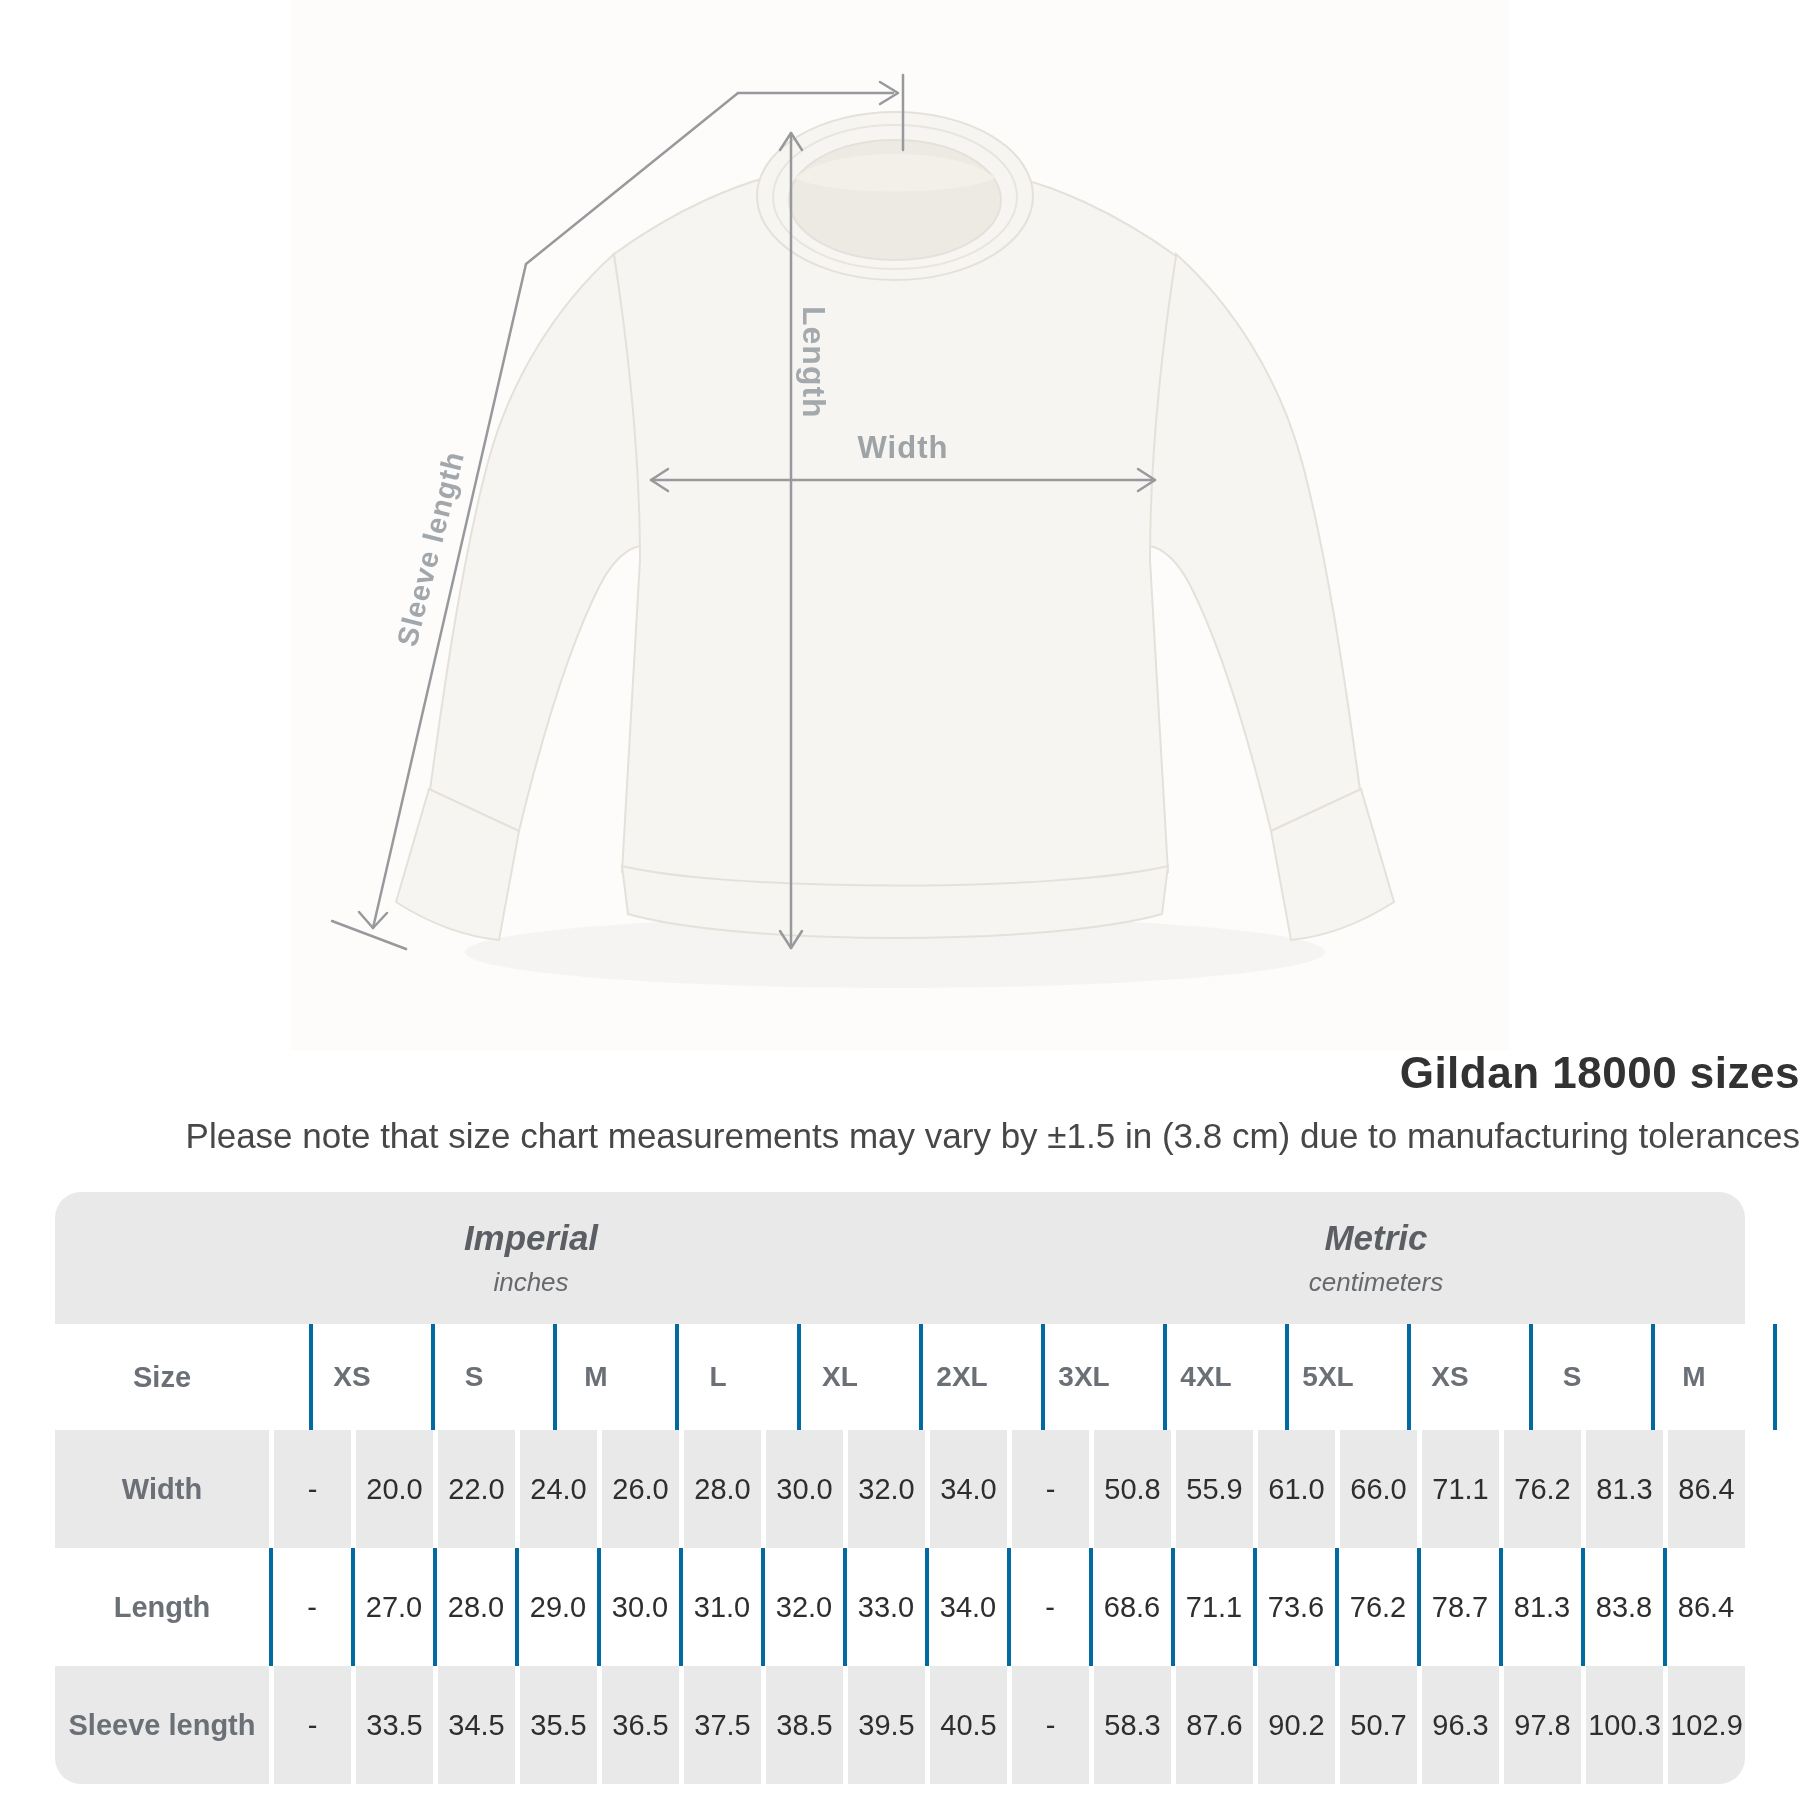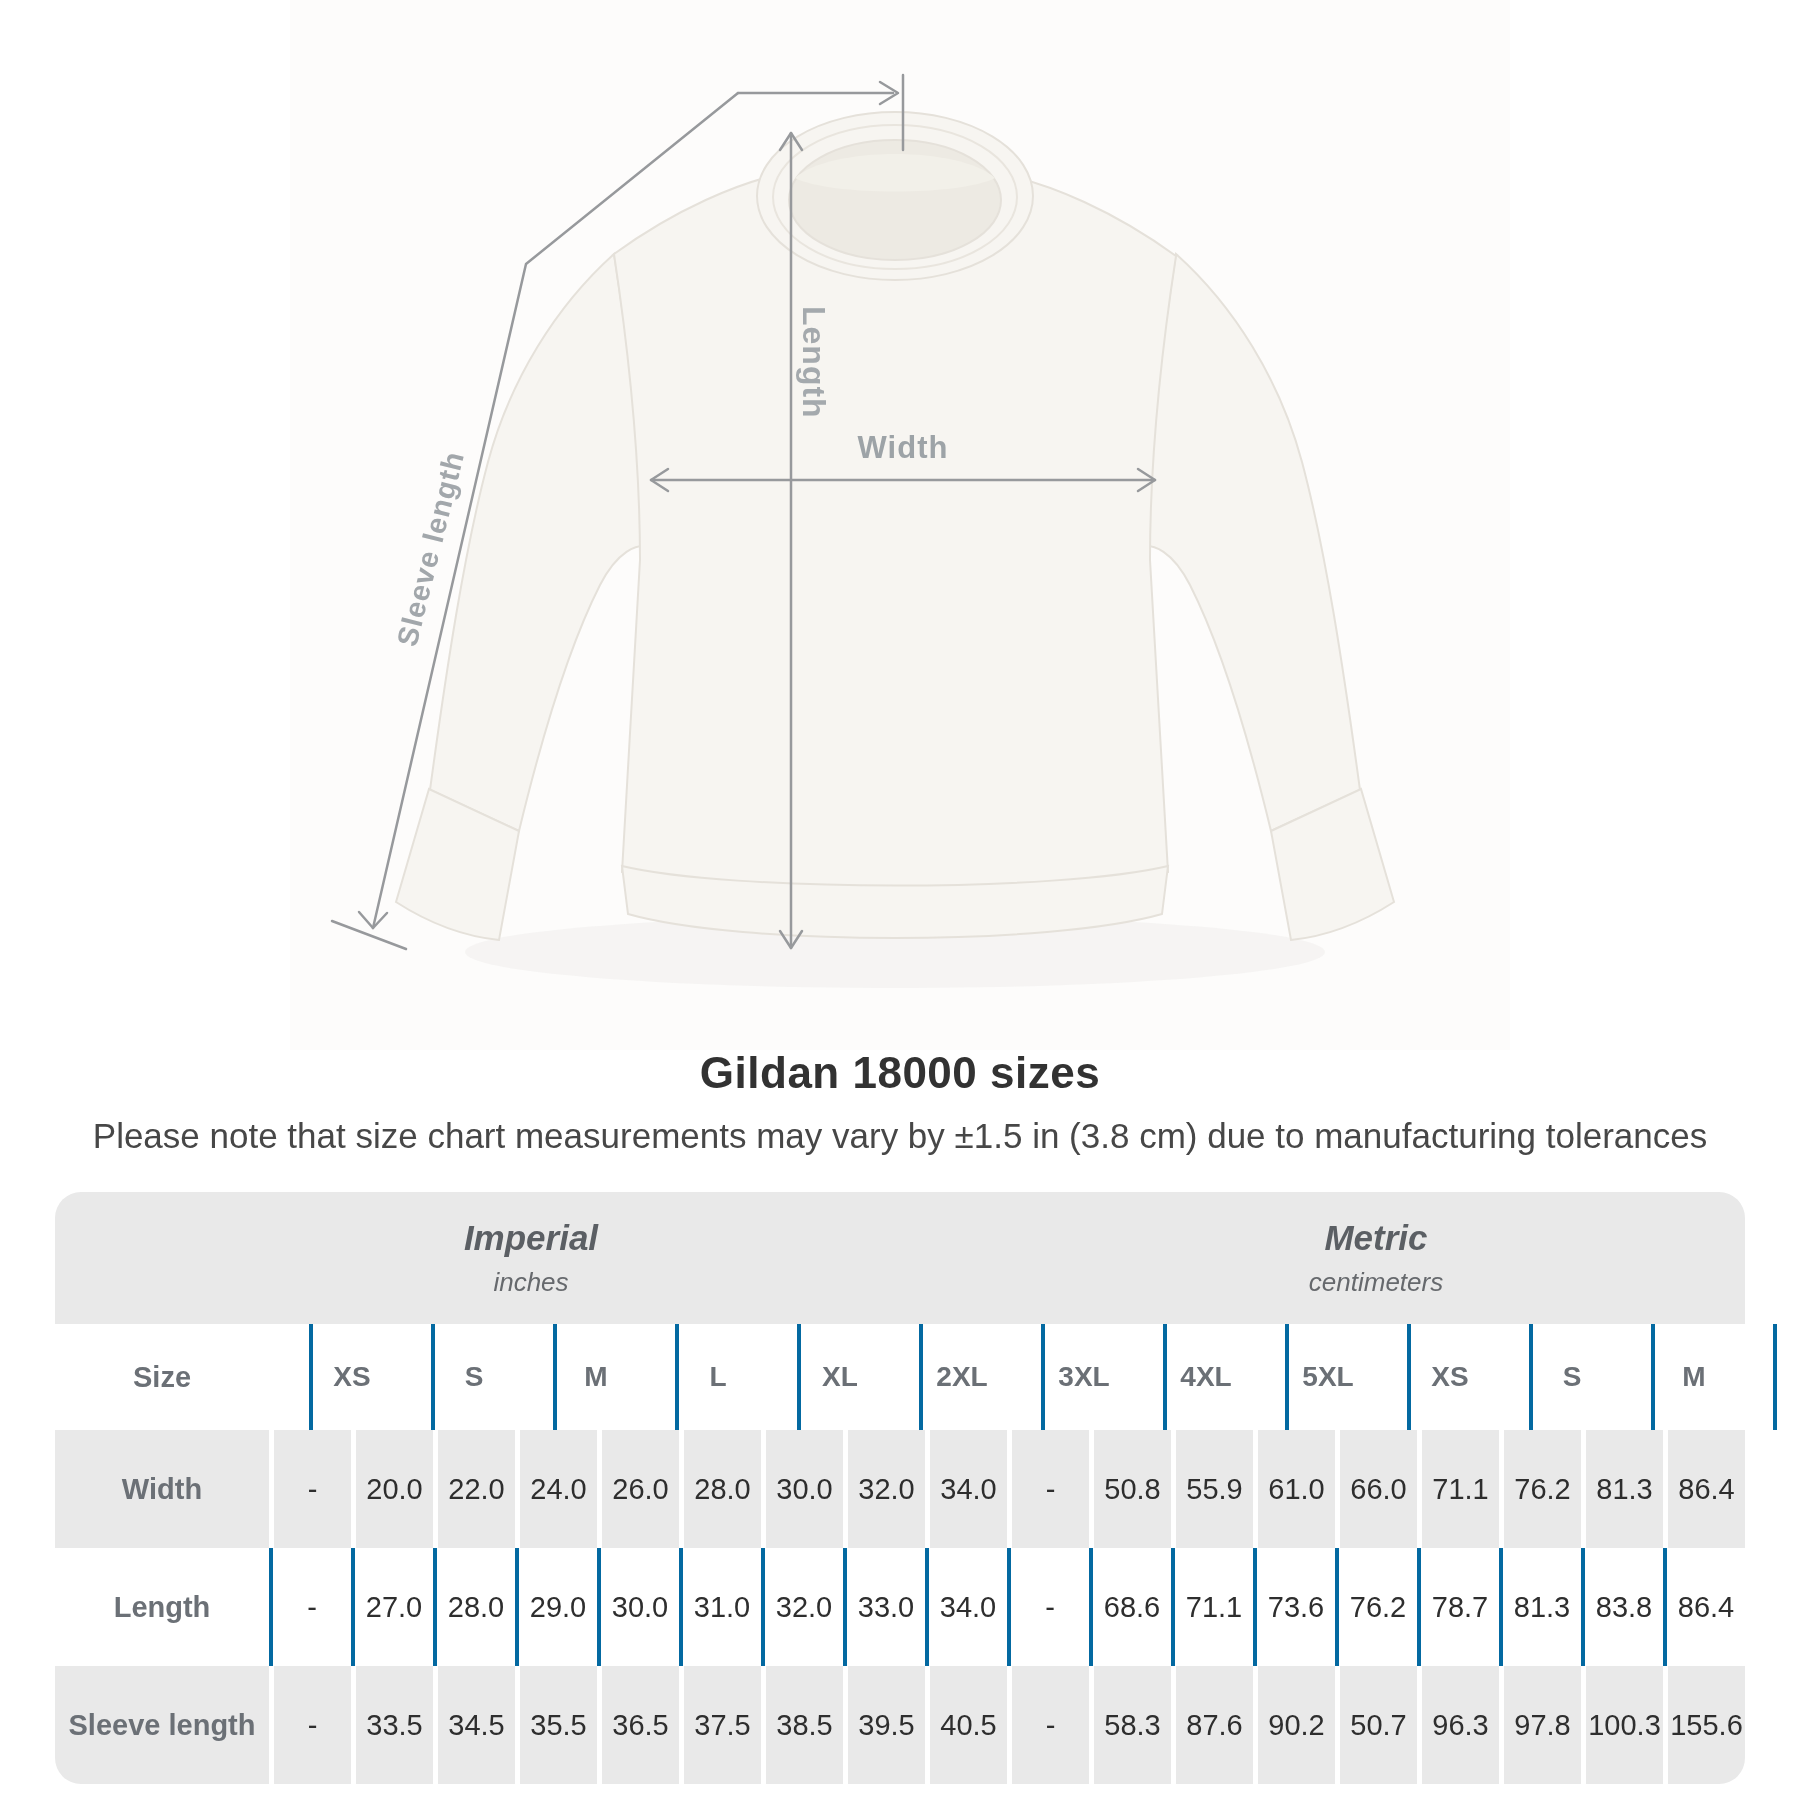--- a/index.html
+++ b/index.html
@@ -3,21 +3,21 @@
 <meta charset="utf-8">
 <style>
   html,body{margin:0;padding:0;background:#ffffff;}
   .canvas{
     position:relative;width:1800px;height:1800px;background:#ffffff;
     font-family:"Liberation Sans", sans-serif;overflow:hidden;
   }
   
   .figure{position:absolute;top:0;left:0;width:1800px;height:1060px;}
   
-  .title-block{position:absolute;top:1048px;left:0;width:1800px;text-align:center;}
+  .title-block{position:absolute;top:1048px;left:0;width:1800px;text-align:right;}
   .chart-title{font-size:44px;font-weight:bold;color:#323232;letter-spacing:.5px;}
   .chart-note{margin-top:18px;font-size:35px;color:#474747;}
   
   .size-table{position:absolute;top:1192px;left:55px;width:1690px;}
   .band{
     display:grid;grid-template-columns:952px 738px;height:132px;
     background:#e9e9e9;border-radius:26px 26px 0 0;
   }
   .band-group{display:flex;flex-direction:column;align-items:center;justify-content:center;gap:9px;}
   .band-label{font-size:35px;font-weight:bold;font-style:italic;color:#5b5f64;}
@@ -213,17 +213,17 @@
       <div class="cell val">39.5</div>
       <div class="cell val">40.5</div>
       <div class="cell val">-</div>
       <div class="cell val">58.3</div>
       <div class="cell val">87.6</div>
       <div class="cell val">90.2</div>
       <div class="cell val">50.7</div>
       <div class="cell val">96.3</div>
       <div class="cell val">97.8</div>
       <div class="cell val">100.3</div>
-      <div class="cell val">155.6</div>
+      <div class="cell val">102.9</div>
     </div>
 
   </div>
 </div>
 
 </body></html>

